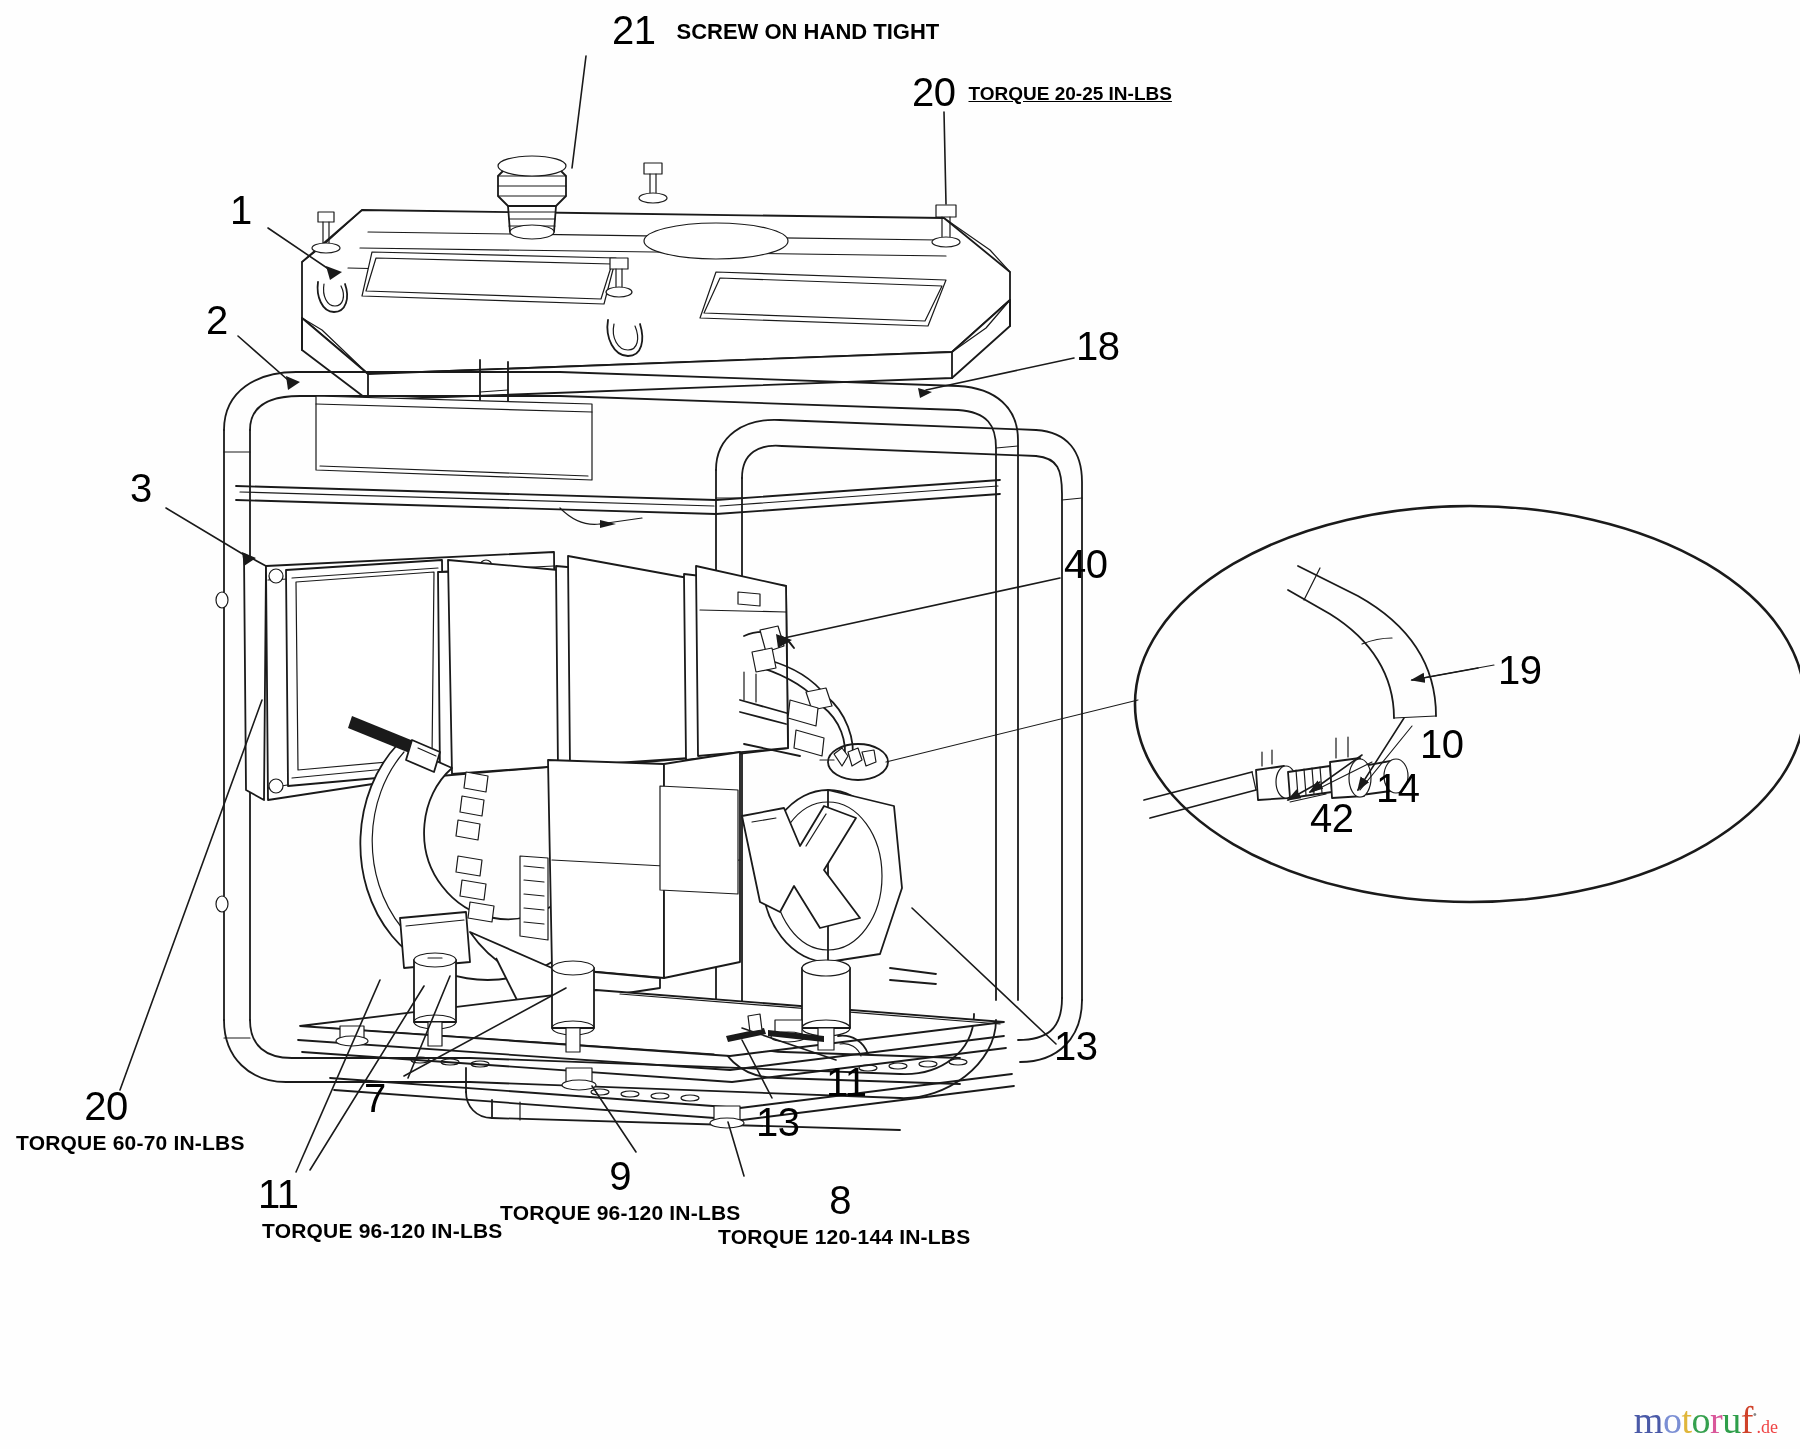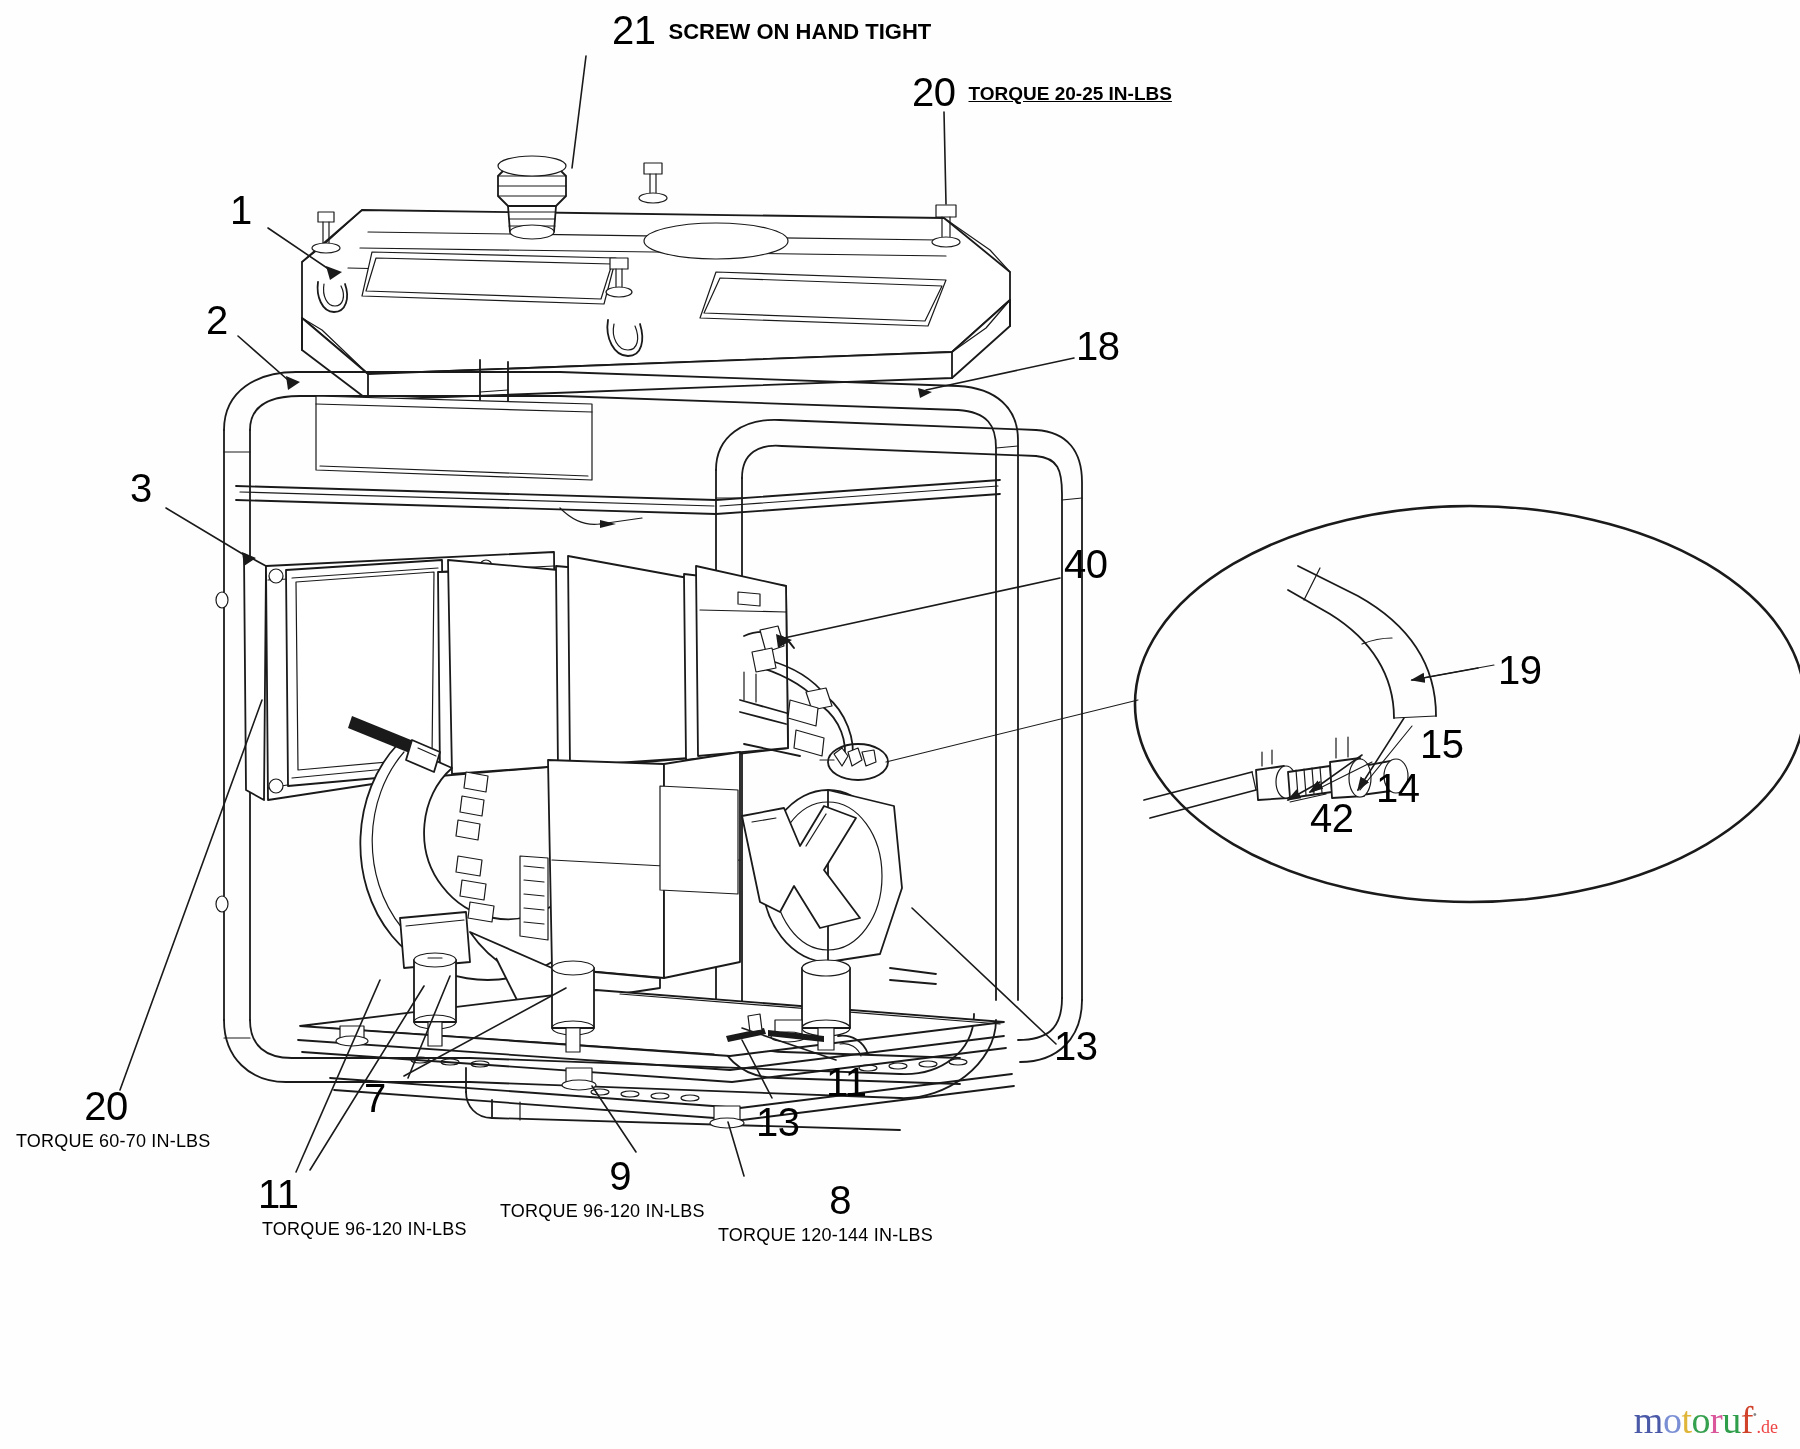--- a/index.html
+++ b/index.html
@@ -28,22 +28,22 @@
     white-space: nowrap;
     line-height: 1;
     user-select: none;
   }
   .num {
     font-size: 40px;
     font-weight: 400;
     letter-spacing: -0.5px;
   }
   .note {
-    font-size: 18px;
-    font-weight: normal;
+    font-size: 21px;
+    font-weight: bold;
     letter-spacing: 0.2px;
   }
   .note-mix-1 {
     font-size: 22px;
     font-weight: bold;
   }
   .note-mix-2 {
     font-size: 19px;
     font-weight: bold;
   }
@@ -460,40 +460,40 @@
 
       <path class="fk" d="M326,266 L342,272 L330,280 Z"></path>
       <path class="fk" d="M286,376 L300,382 L288,390 Z"></path>
       <path class="fk" d="M242,552 L256,558 L244,566 Z"></path>
       <path class="fk" d="M918,388 L932,392 L920,398 Z"></path>
       <path class="fk" d="M776,634 L792,640 L778,648 Z"></path>
     </g>
   </svg>
 
   <div class="callout" style="left:612px; top:10px;">
-    <span class="num">21</span><span class="note-mix-1" style="margin-left:13px; position:relative; top:-5px;">SCREW ON HAND TIGHT</span>
+    <span class="num">21</span><span class="note-mix-1" style="margin-left:21px; position:relative; top:-5px;">SCREW ON HAND TIGHT</span>
   </div>
 
   <div class="callout" style="left:912px; top:72px;">
     <span class="num">20</span><span class="note-mix-2" style="margin-left:13px; position:relative; top:-6px;text-decoration:underline;">TORQUE 20-25 IN-LBS</span>
   </div>
 
   <div class="callout num" style="left:230px; top:190px;">1</div>
 
   <div class="callout num" style="left:206px; top:300px;">2</div>
 
   <div class="callout num" style="left:130px; top:468px;">3</div>
 
   <div class="callout num" style="left:1076px; top:326px;">18</div>
 
   <div class="callout num" style="left:1064px; top:544px;">40</div>
 
   <div class="callout num" style="left:1498px; top:650px;">19</div>
 
-  <div class="callout num" style="left:1420px; top:724px;">15</div>
+  <div class="callout num" style="left:1420px; top:724px;">10</div>
 
   <div class="callout num" style="left:1376px; top:768px;">14</div>
 
   <div class="callout num" style="left:1310px; top:798px;">42</div>
 
   <div class="callout num" style="left:1054px; top:1026px;">13</div>
 
   <div class="callout num" style="left:826px; top:1062px;">11</div>
 
   <div class="callout num" style="left:756px; top:1102px;">13</div>

